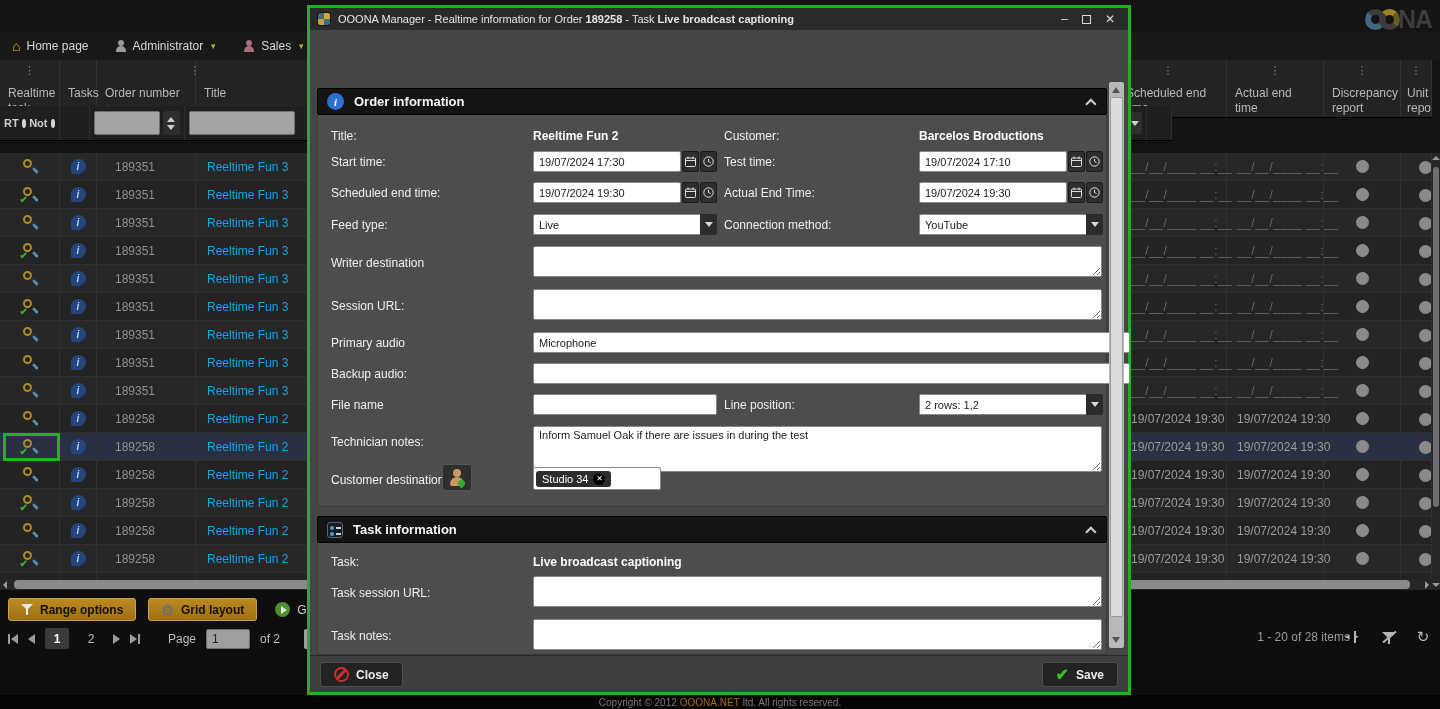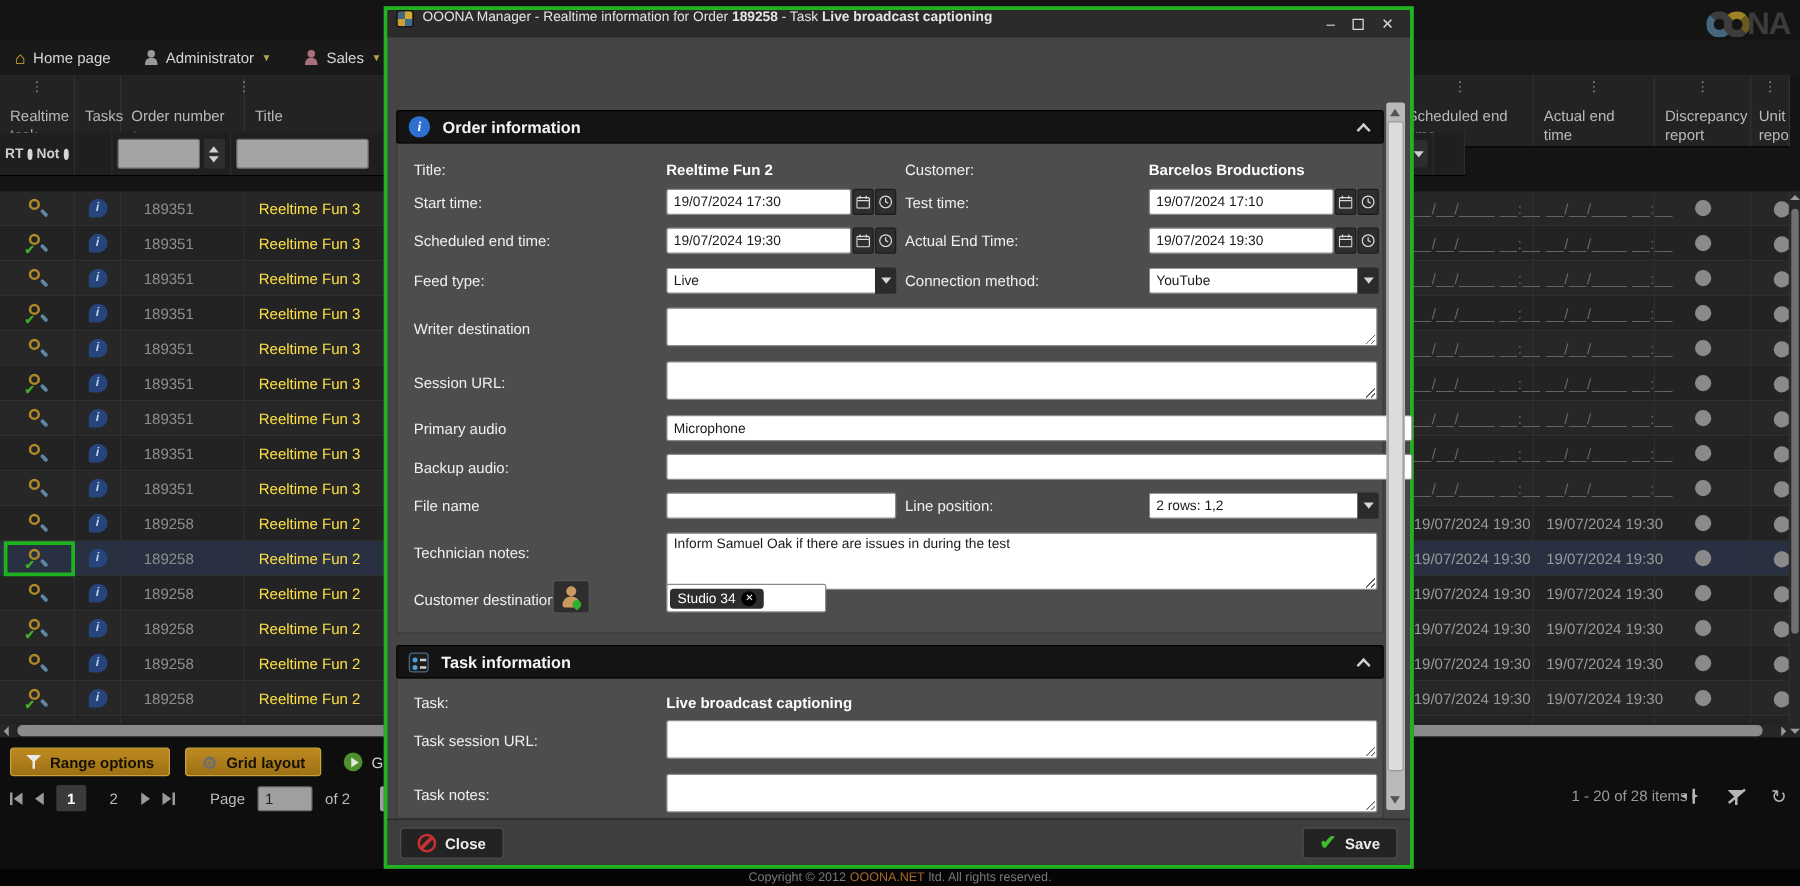--- a/index.html
+++ b/index.html
@@ -56,21 +56,21 @@
 
   #rows{position:absolute;left:0;top:153px;width:1432px;height:426px;overflow:hidden}
   .trow{display:flex;height:28px;border-bottom:1px solid #2f2f2f;background:#272727}
   .trow.alt{background:#232323}
   .trow.sel{background:#283041}
   .trow .c{border-right:1px solid #2f2f2f;display:flex;align-items:center;font-size:12px;color:#8f8f8f}
   .c-mag{width:60px;justify-content:center}
   .c-info{width:37px;justify-content:center}
   .c-order{width:99px;padding-left:18px}
   .c-title{width:914px;padding-left:11px;color:#98907e}
-  .c-title span{color:#fde047}
+  .c-title span{color:#0ea5e9}
   .c-sched{width:117px;padding-left:21px}
   .c-actual{width:97px;padding-left:10px}
   .c-disc{width:77px;justify-content:center}
   .c-unit{width:31px;overflow:hidden;position:relative}
   .cell-sched,.cell-actual{color:#9a9a9a;white-space:nowrap}
   .cell-sched.mask,.cell-actual.mask{color:#686868;letter-spacing:0.5px}
   .disc-dot{width:13px;height:13px;border-radius:50%;background:#8a8a8a}
   .unit-dot{position:absolute;left:18px;top:8px;width:13px;height:13px;border-radius:50%;background:#8a8a8a}
   .mag{position:relative;width:18px;height:18px;display:inline-block}
   .mag .mag-ring{position:absolute;left:2px;top:1px;width:9px;height:9px;border:2px solid #b08a28;border-radius:50%}
@@ -121,21 +121,21 @@
   .fitcols{position:relative;width:16px;height:12px}
   .fitcols::before{content:"";position:absolute;left:7px;top:0;width:2px;height:12px;background:#b5b5b5}
   .fitcols::after{content:"◂ ▸";position:absolute;left:-2px;top:0;font-size:9px;color:#b5b5b5;letter-spacing:1px}
   .nofilter{position:relative;display:inline-block;width:14px;height:13px}
   .nofilter::before{content:"";position:absolute;left:0;top:1px;border-left:7px solid transparent;border-right:7px solid transparent;border-top:7px solid #b5b5b5}
   .nofilter i{position:absolute;left:6px;top:7px;width:2px;height:6px;background:#b5b5b5}
   .nofilter::after{content:"";position:absolute;left:-1px;top:5px;width:17px;height:2px;background:#b5b5b5;transform:rotate(-40deg)}
 
   
   #modal{position:absolute;left:307px;top:5px;width:824px;height:690px;border:3px solid #1fb41f;background:#454545;z-index:10}
-  #mtitle{position:absolute;left:0;top:0;right:0;height:22px;background:#2b2b2b;display:flex;gap:7px;padding:0 7px}
+  #mtitle{position:absolute;left:0;top:0;right:0;height:22px;background:#2b2b2b;display:flex;align-items:center;gap:7px;padding:0 7px}
   .appico{width:14px;height:14px;border-radius:3px;background:conic-gradient(#d4aa2e 0 25%,#3d6d8e 25% 50%,#caa22c 50% 75%,#44677e 75%);border:1px solid #111}
   #mtitle .wt{font-size:11px;color:#e4e4e4;white-space:nowrap}
   #mtitle b{font-weight:bold}
   #mtitle .winctl{margin-left:auto;display:flex;gap:14px;align-items:center;color:#dcdcdc;padding-right:6px}
   #mtitle .winctl span{font-size:12px;line-height:1;cursor:default}
   #mtitle .maxbox{width:9px;height:9px;border:1.5px solid #dcdcdc;display:inline-block}
   #mhead{position:absolute;left:0;top:26px;right:0;height:50px;display:flex;align-items:center;justify-content:center;gap:12px}
   #mhead .ht{font-size:17px;color:#f2f2f2}
   #mhead .ht b{font-weight:bold}
   .bigmag{position:relative;width:22px;height:22px}

